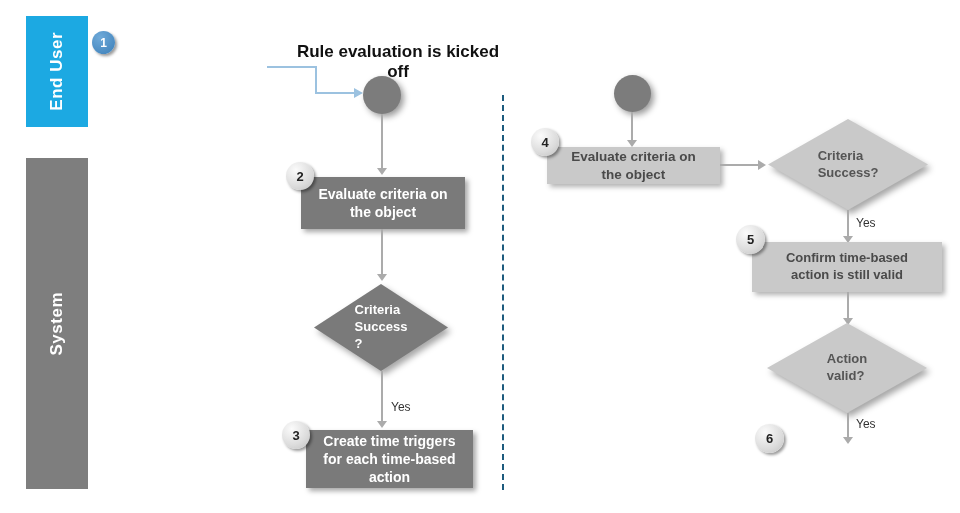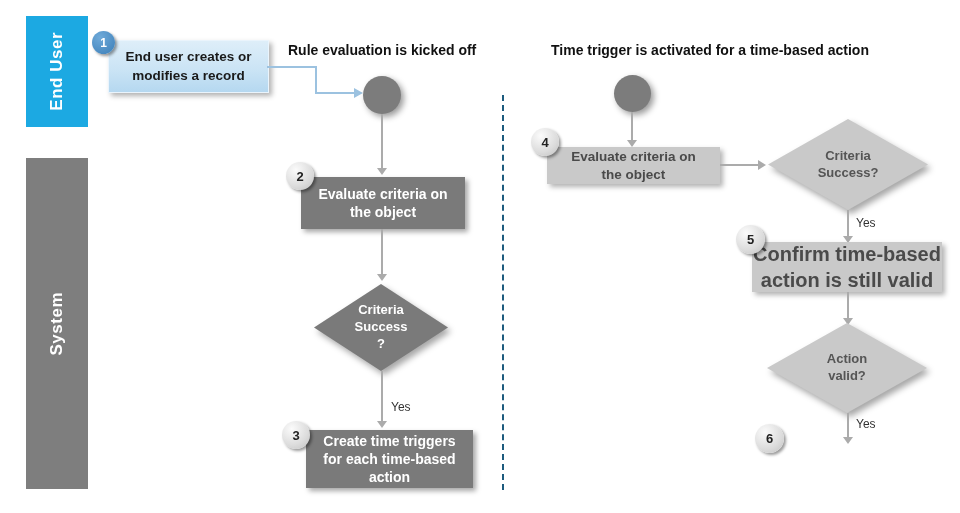--- a/index.html
+++ b/index.html
@@ -13,49 +13,49 @@
   
   .lane{display:flex;align-items:center;justify-content:center;}
   .lane-label{
     writing-mode:vertical-rl;transform:rotate(180deg);
     color:#ffffff;font-weight:bold;font-size:17px;letter-spacing:.5px;
   }
   .lane-enduser{background:#1CA9E2;}
   .lane-system{background:#7E7E7E;}
 
   
-  .heading{font-size:14px;font-weight:bold;color:#111;text-align:left;}
+  .heading{font-size:17px;font-weight:bold;color:#111;text-align:center;}
 
   
   .proc-dark{
     background:#7A7A7A;color:#ffffff;font-weight:bold;font-size:14px;line-height:1.3;
     display:flex;align-items:center;justify-content:center;text-align:center;
     box-shadow:3px 3px 5px rgba(0,0,0,.35);
   }
   .proc-light{
-    background:#C9C9C9;color:#4A4A4A;font-weight:bold;font-size:20px;line-height:1.3;
+    background:#C9C9C9;color:#4A4A4A;font-weight:bold;font-size:13px;line-height:1.3;
     display:flex;align-items:center;justify-content:center;text-align:center;
     box-shadow:3px 3px 5px rgba(0,0,0,.3);
   }
   .proc-blue{
     background:linear-gradient(180deg,#DEEEF9 0%,#CBE4F5 55%,#B5D8F0 100%);
     border:1px solid #EAF4FC;
     color:#1a1a1a;font-weight:bold;font-size:13.5px;line-height:1.35;
     display:flex;align-items:center;justify-content:center;text-align:center;
     box-shadow:3px 3px 5px rgba(0,0,0,.3);
   }
   .start-circle{
     background:#7C7C7C;border-radius:50%;
     box-shadow:3px 3px 6px rgba(0,0,0,.4);
   }
   .diamond-wrap{filter:drop-shadow(3px 4px 3px rgba(0,0,0,.35));}
   .diamond{
     width:100%;height:100%;
     clip-path:polygon(50% 0,100% 50%,50% 100%,0 50%);
-    display:flex;align-items:center;justify-content:center;text-align:center;
+    display:flex;align-items:center;justify-content:center;text-align:left;
     font-weight:bold;font-size:13px;line-height:1.3;
   }
   .diamond-dark{background:#7A7A7A;color:#ffffff;}
   .diamond-light{background:#C9C9C9;color:#555555;}
 
   
   .badge{
     border-radius:50%;display:flex;align-items:center;justify-content:center;
     font-weight:bold;font-size:13px;color:#222;
     background:radial-gradient(circle at 35% 28%,#FBFBFB,#DCDCDC 60%,#C0C0C0);
@@ -90,26 +90,23 @@
 <div id="canvas">
 
   <div class="abs lane lane-enduser" style="left:26px;top:16px;width:62px;height:111px;">
     <span class="lane-label">End User</span>
   </div>
   <div class="abs lane lane-system" style="left:26px;top:158px;width:62px;height:331px;">
     <span class="lane-label">System</span>
   </div>
 
   <div class="abs heading" style="left:288px;top:42px;width:220px;">Rule evaluation is kicked off</div>
-  <div class="abs heading" style="left:551px;top:42px;width:320px;">Time trigger is activated for a time-based action</div>
 
   <div class="abs divider" style="left:502px;top:95px;height:395px;width:0;"></div>
 
-  <div class="abs proc-blue prel" style="left:108px;top:40px;width:159px;height:51px;">End user creates or
-modifies a record</div>
   <div class="abs badge badge-blue" style="left:92px;top:31px;width:23px;height:23px;">1</div>
 
   <div class="abs line-blue" style="left:267px;top:66px;width:50px;height:2px;"></div>
   <div class="abs line-blue" style="left:315px;top:66px;width:2px;height:28px;"></div>
   <div class="abs line-blue" style="left:315px;top:92px;width:40px;height:2px;"></div>
   <div class="abs arrow-right-blue" style="left:354px;top:88px;"></div>
 
   <div class="abs start-circle" style="left:363px;top:76px;width:38px;height:38px;"></div>
 
   <div class="abs line-gray" style="left:381px;top:114px;width:1.5px;height:54px;"></div>

